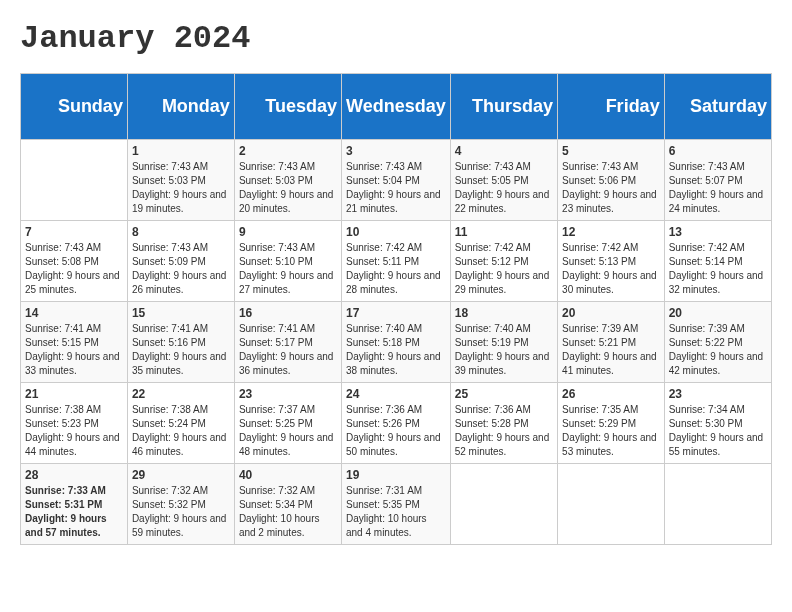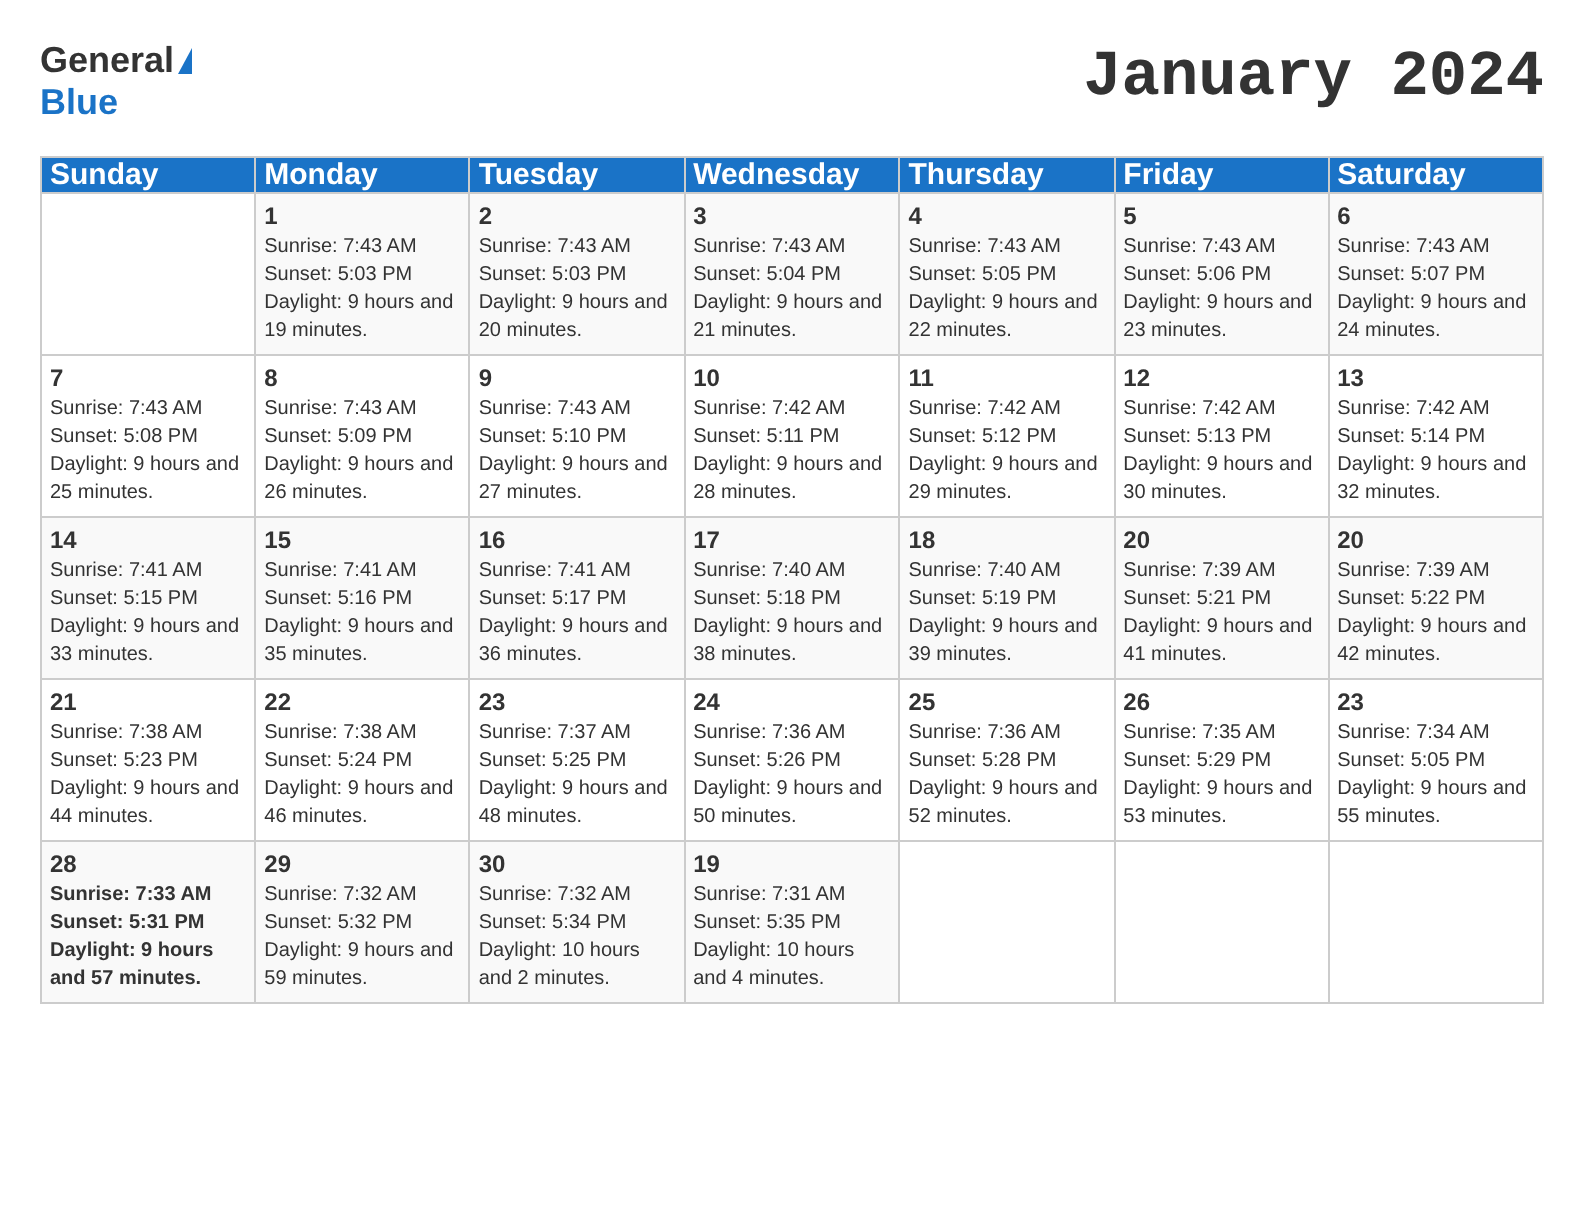--- a/index.html
+++ b/index.html
@@ -49,23 +49,23 @@
       color: #555;
     }
     table {
       width: 100%;
       border-collapse: collapse;
       font-size: 11px;
     }
     thead tr th {
       background-color: #1a73c7;
       color: #fff;
-      padding: 0 4px;
-      text-align: left;
-      font-size: 15px;
+      padding: 22px 4px;
+      text-align: right;
+      font-size: 18px;
       font-weight: bold;
       border: 1px solid #ccc;
     }
     tbody tr td {
       border: 1px solid #ccc;
       vertical-align: top;
       padding: 4px;
       min-height: 80px;
       width: 108px;
     }
@@ -87,27 +87,20 @@
       font-size: 10px;
     }
     .empty-cell {
       background: #fff !important;
     }
   </style>
 </head>
 <body>
 
 <div class="header">
-  <div class="logo">
-    <div class="logo-row">
-      <span class="logo-general">General</span>
-      <span style="display:inline-block;width:0;height:0;border-left:7px solid transparent;border-right:0px solid transparent;border-bottom:13px solid #1a73c7;margin-left:2px;vertical-align:middle;"></span>
-    </div>
-    <span class="logo-blue">Blue</span>
-  </div>
   <div class="title-block">
     <div class="month-title">January 2024</div>
   </div>
 </div>
 
 <table>
   <thead>
     <tr>
       <th>Sunday</th>
       <th>Monday</th>
@@ -279,39 +272,39 @@
         </td>
         <td>
           <div class="day-number">26</div>
           <div class="day-info" style="white-space: pre-line;">Sunrise: 7:35 AM
 Sunset: 5:29 PM
 Daylight: 9 hours and 53 minutes.</div>
         </td>
         <td>
           <div class="day-number">23</div>
           <div class="day-info" style="white-space: pre-line;">Sunrise: 7:34 AM
-Sunset: 5:05 PM
+Sunset: 5:30 PM
 Daylight: 9 hours and 55 minutes.</div>
         </td>
       </tr>
       <tr>
         <td>
           <div class="day-number">28</div>
           <div class="day-info" style="white-space: pre-line; font-weight: bold;">Sunrise: 7:33 AM
 Sunset: 5:31 PM
 Daylight: 9 hours and 57 minutes.</div>
         </td>
         <td>
           <div class="day-number">29</div>
           <div class="day-info" style="white-space: pre-line;">Sunrise: 7:32 AM
 Sunset: 5:32 PM
 Daylight: 9 hours and 59 minutes.</div>
         </td>
         <td>
-          <div class="day-number">30</div>
+          <div class="day-number">40</div>
           <div class="day-info" style="white-space: pre-line;">Sunrise: 7:32 AM
 Sunset: 5:34 PM
 Daylight: 10 hours and 2 minutes.</div>
         </td>
         <td>
           <div class="day-number">19</div>
           <div class="day-info" style="white-space: pre-line;">Sunrise: 7:31 AM
 Sunset: 5:35 PM
 Daylight: 10 hours and 4 minutes.</div>
         </td>

